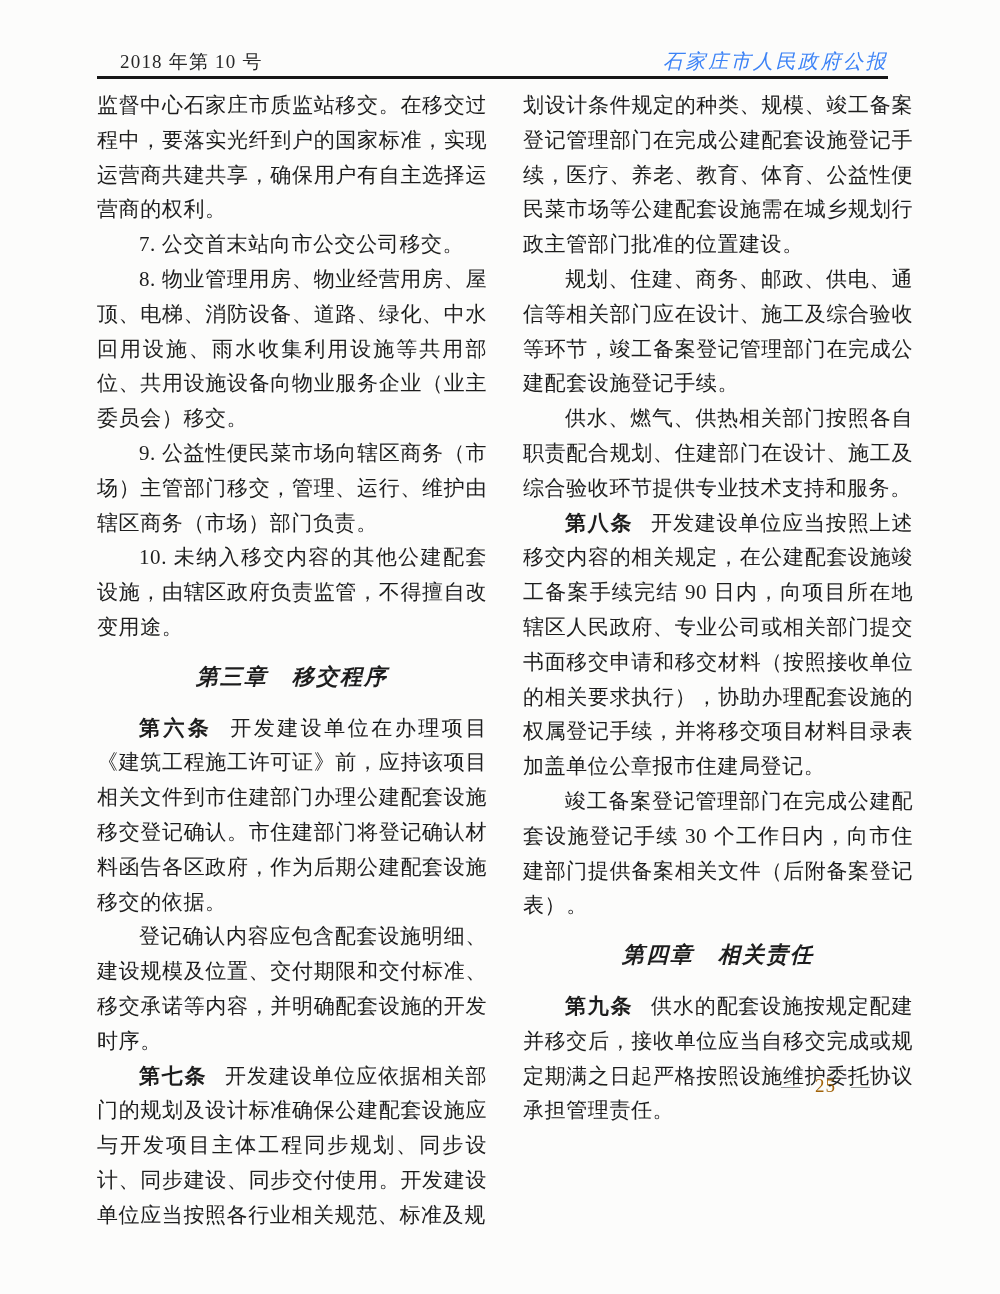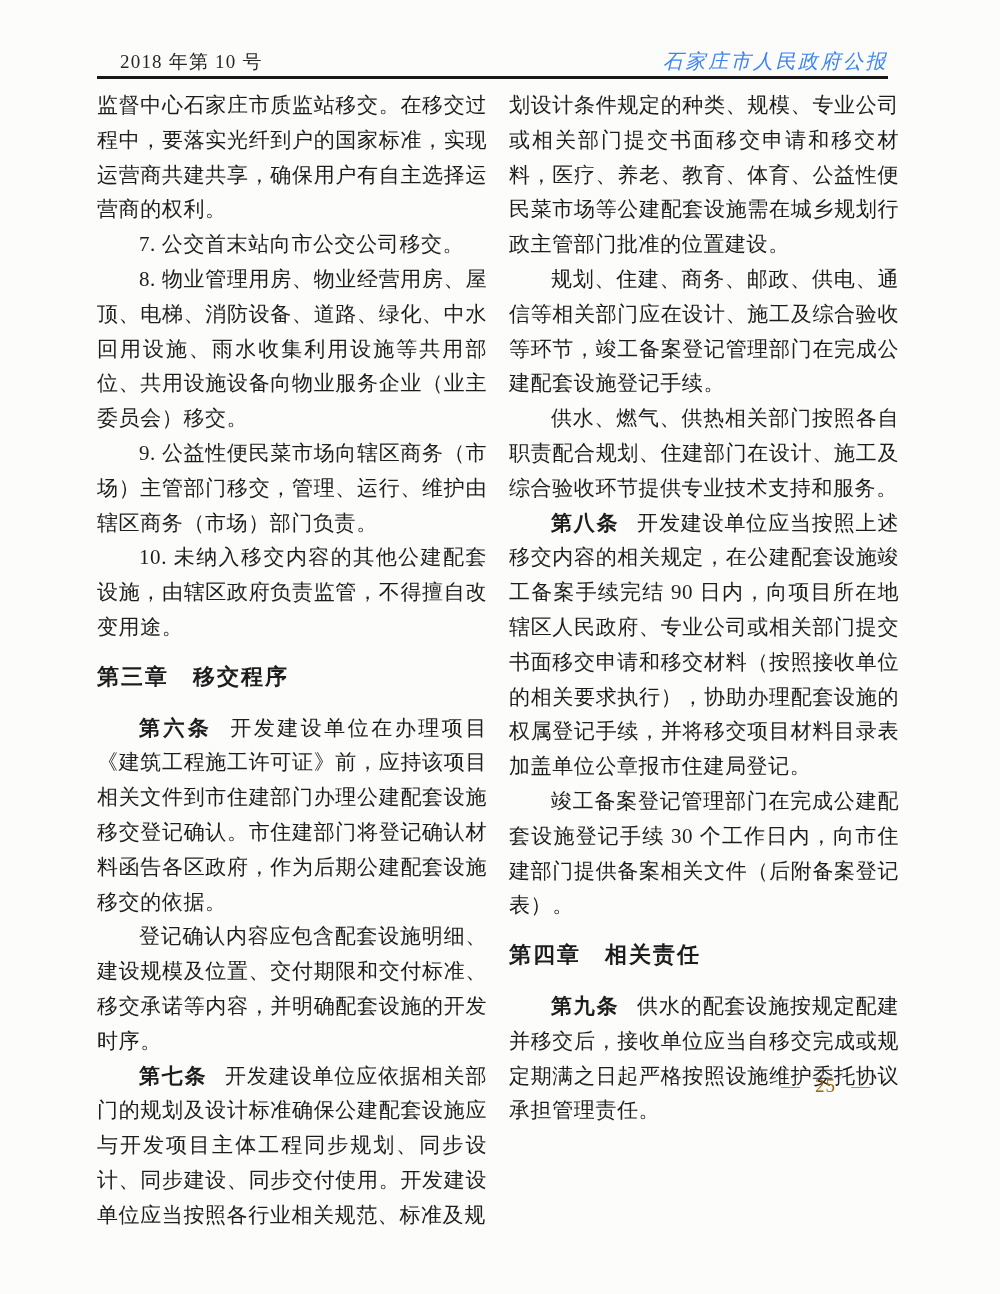--- a/index.html
+++ b/index.html
@@ -20,38 +20,39 @@
   .issue-label { font-size: 19px; letter-spacing: 1.2px; color: #262626; }
   .gazette-title { font-size: 20px; font-style: italic; letter-spacing: 2.5px; color: #3b82f6; }
   .header-rule {
     position: absolute; top: 76px; left: 97px; width: 791px; height: 3px;
     background: #171717;
   }
 
   
   .columns {
     position: absolute; top: 88px; left: 97px;
-    display: flex; gap: 22px;
+    display: flex; gap: 36px;
   }
   .col {
     width: 390px;
     font-size: 21px;
     line-height: 34.8px;
     letter-spacing: 0.6px;
     text-align: justify;
     text-justify: inter-ideograph;
     color: #1d1d1d;
   }
   .col p { margin: 0; padding: 0; }
   p.indent, p.article { text-indent: 2em; }
   p.heading {
-    text-indent: 0; 
+    text-indent: 0; text-align: center;
     font-family: "Liberation Sans", "DejaVu Sans", sans-serif;
     font-weight: bold; font-size: 22px; letter-spacing: 2px;
     margin: 15px 0 16px 0;
+    font-style: italic;
   }
   p.article b {
     font-family: "Liberation Sans", "DejaVu Sans", sans-serif;
     font-weight: bold; letter-spacing: 1.5px;
     margin-right: 0.85em;
   }
 
   
   .footer {
     position: absolute; right: 130px; bottom: 56px;
@@ -83,21 +84,21 @@
       <p class="article">
         <b>第六条</b><span>开发建设单位在办理项目《建筑工程施工许可证》前，应持该项目相关文件到市住建部门办理公建配套设施移交登记确认。市住建部门将登记确认材料函告各区政府，作为后期公建配套设施移交的依据。</span>
       </p>
       <p class="indent">登记确认内容应包含配套设施明细、建设规模及位置、交付期限和交付标准、移交承诺等内容，并明确配套设施的开发时序。</p>
       <p class="article">
         <b>第七条</b><span>开发建设单位应依据相关部门的规划及设计标准确保公建配套设施应与开发项目主体工程同步规划、同步设计、同步建设、同步交付使用。开发建设单位应当按照各行业相关规范、标准及规</span>
       </p>
     </div>
 
     <div class="col">
-      <p class="continued">划设计条件规定的种类、规模、专业公司或相关部门提交书面移交申请和移交材料，医疗、养老、教育、体育、公益性便民菜市场等公建配套设施需在城乡规划行政主管部门批准的位置建设。</p>
+      <p class="continued">划设计条件规定的种类、规模、竣工备案登记管理部门在完成公建配套设施登记手续，医疗、养老、教育、体育、公益性便民菜市场等公建配套设施需在城乡规划行政主管部门批准的位置建设。</p>
       <p class="indent">规划、住建、商务、邮政、供电、通信等相关部门应在设计、施工及综合验收等环节，竣工备案登记管理部门在完成公建配套设施登记手续。</p>
       <p class="indent">供水、燃气、供热相关部门按照各自职责配合规划、住建部门在设计、施工及综合验收环节提供专业技术支持和服务。</p>
       <p class="article">
         <b>第八条</b><span>开发建设单位应当按照上述移交内容的相关规定，在公建配套设施竣工备案手续完结 90 日内，向项目所在地辖区人民政府、专业公司或相关部门提交书面移交申请和移交材料（按照接收单位的相关要求执行），协助办理配套设施的权属登记手续，并将移交项目材料目录表加盖单位公章报市住建局登记。</span>
       </p>
       <p class="indent">竣工备案登记管理部门在完成公建配套设施登记手续 30 个工作日内，向市住建部门提供备案相关文件（后附备案登记表）。</p>
       <p class="heading">第四章　相关责任</p>
       <p class="article">
         <b>第九条</b><span>供水的配套设施按规定配建并移交后，接收单位应当自移交完成或规定期满之日起严格按照设施维护委托协议承担管理责任。</span>
       </p>

